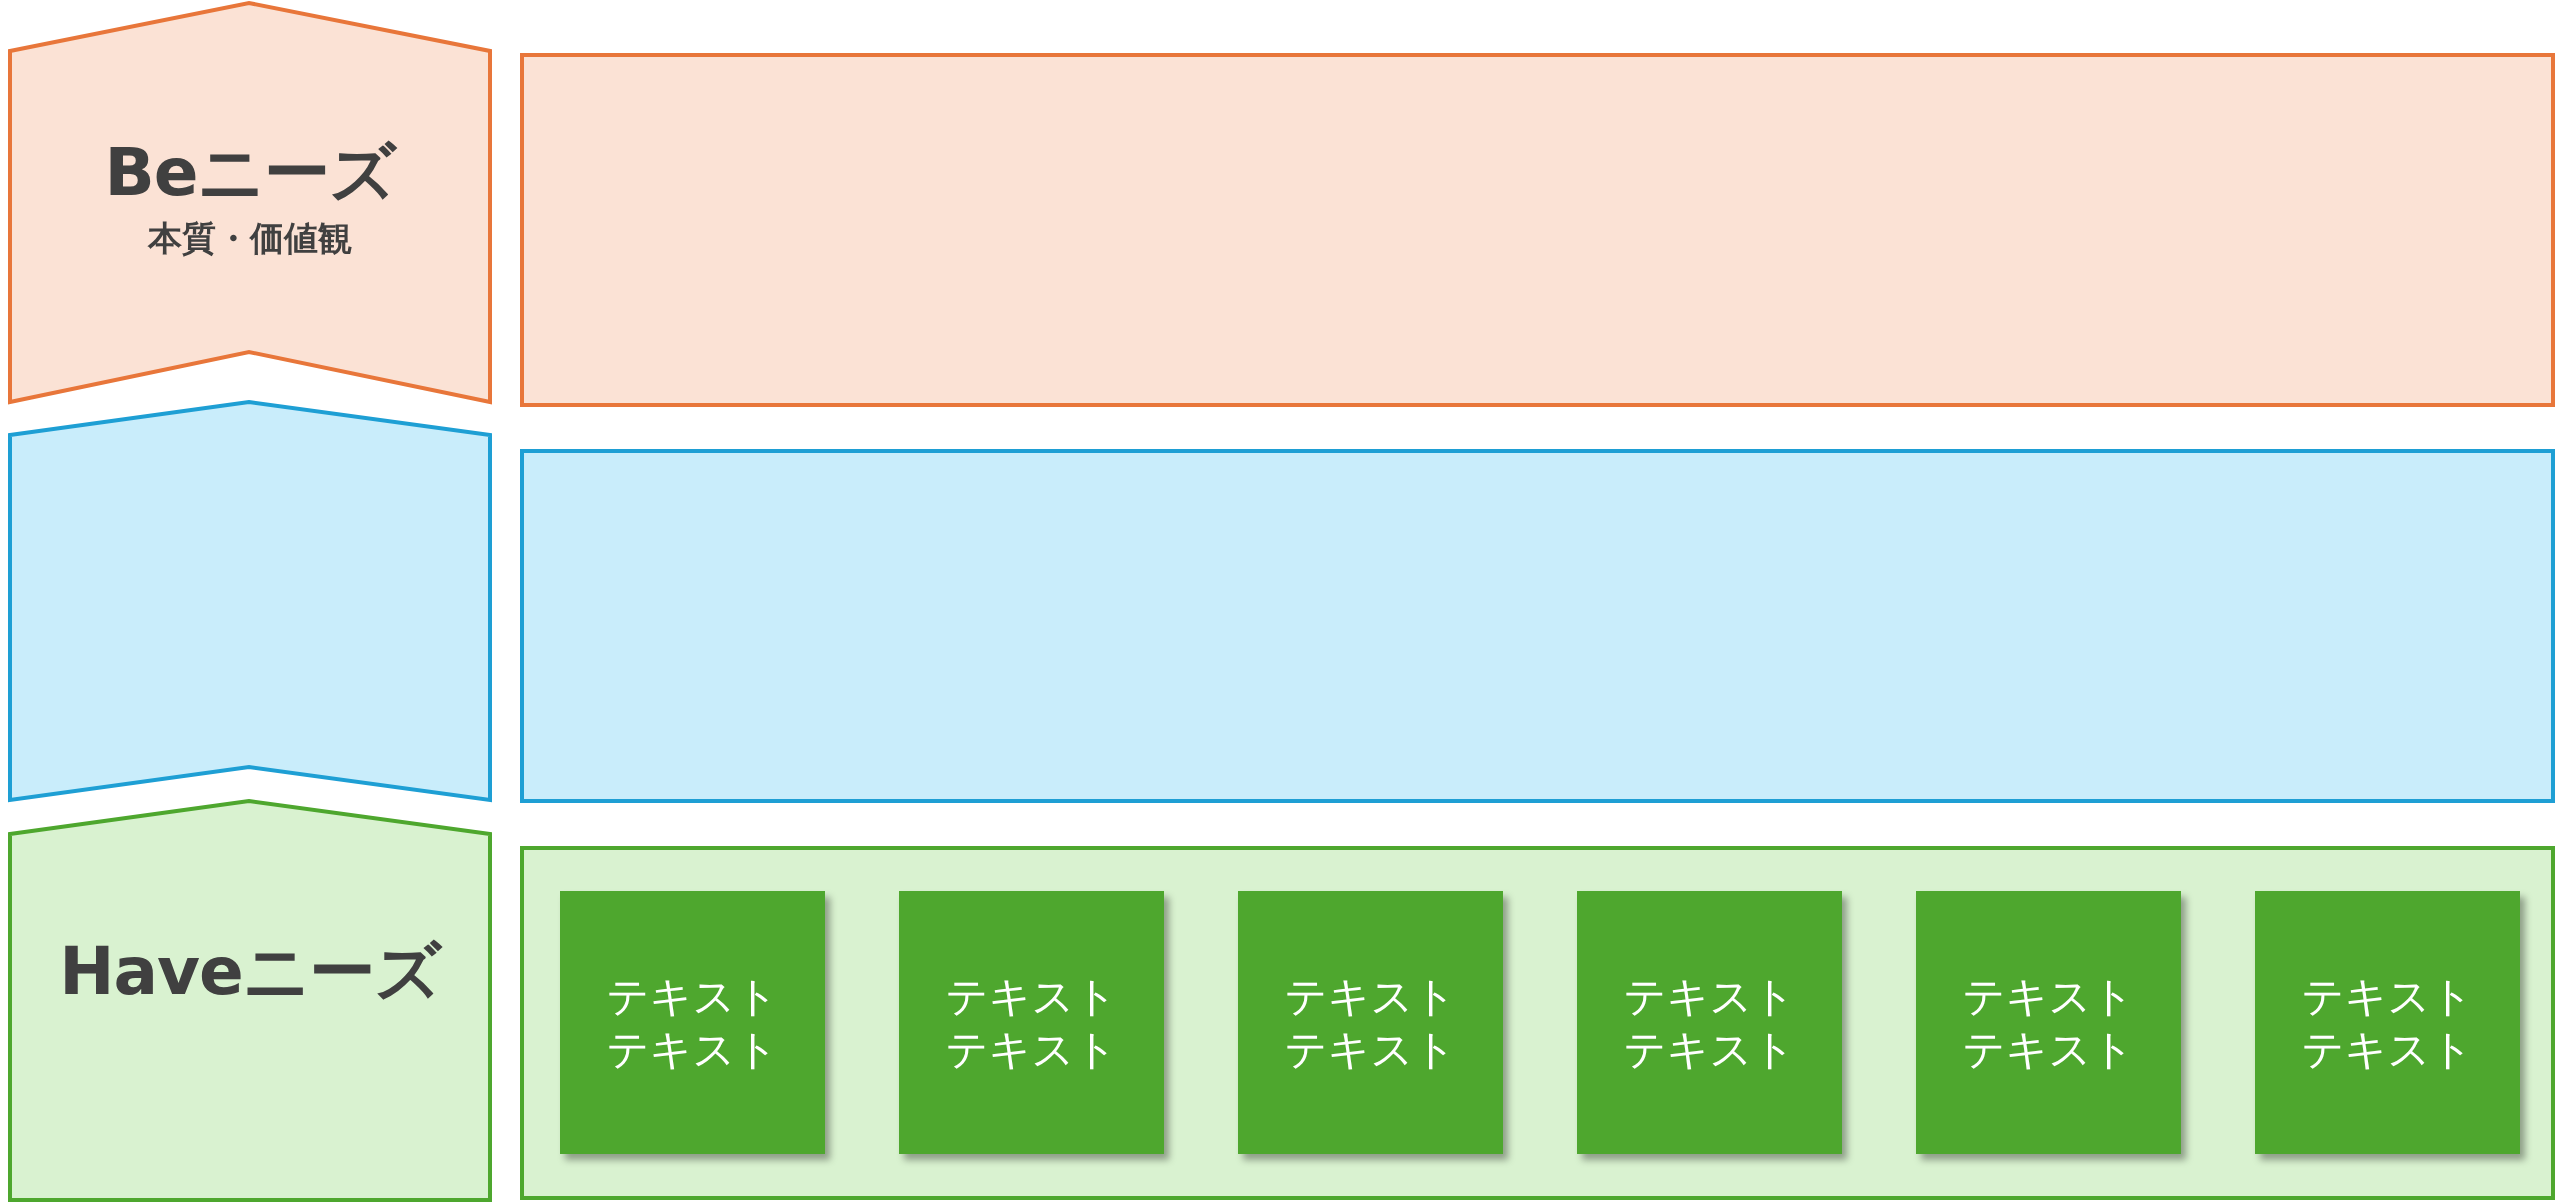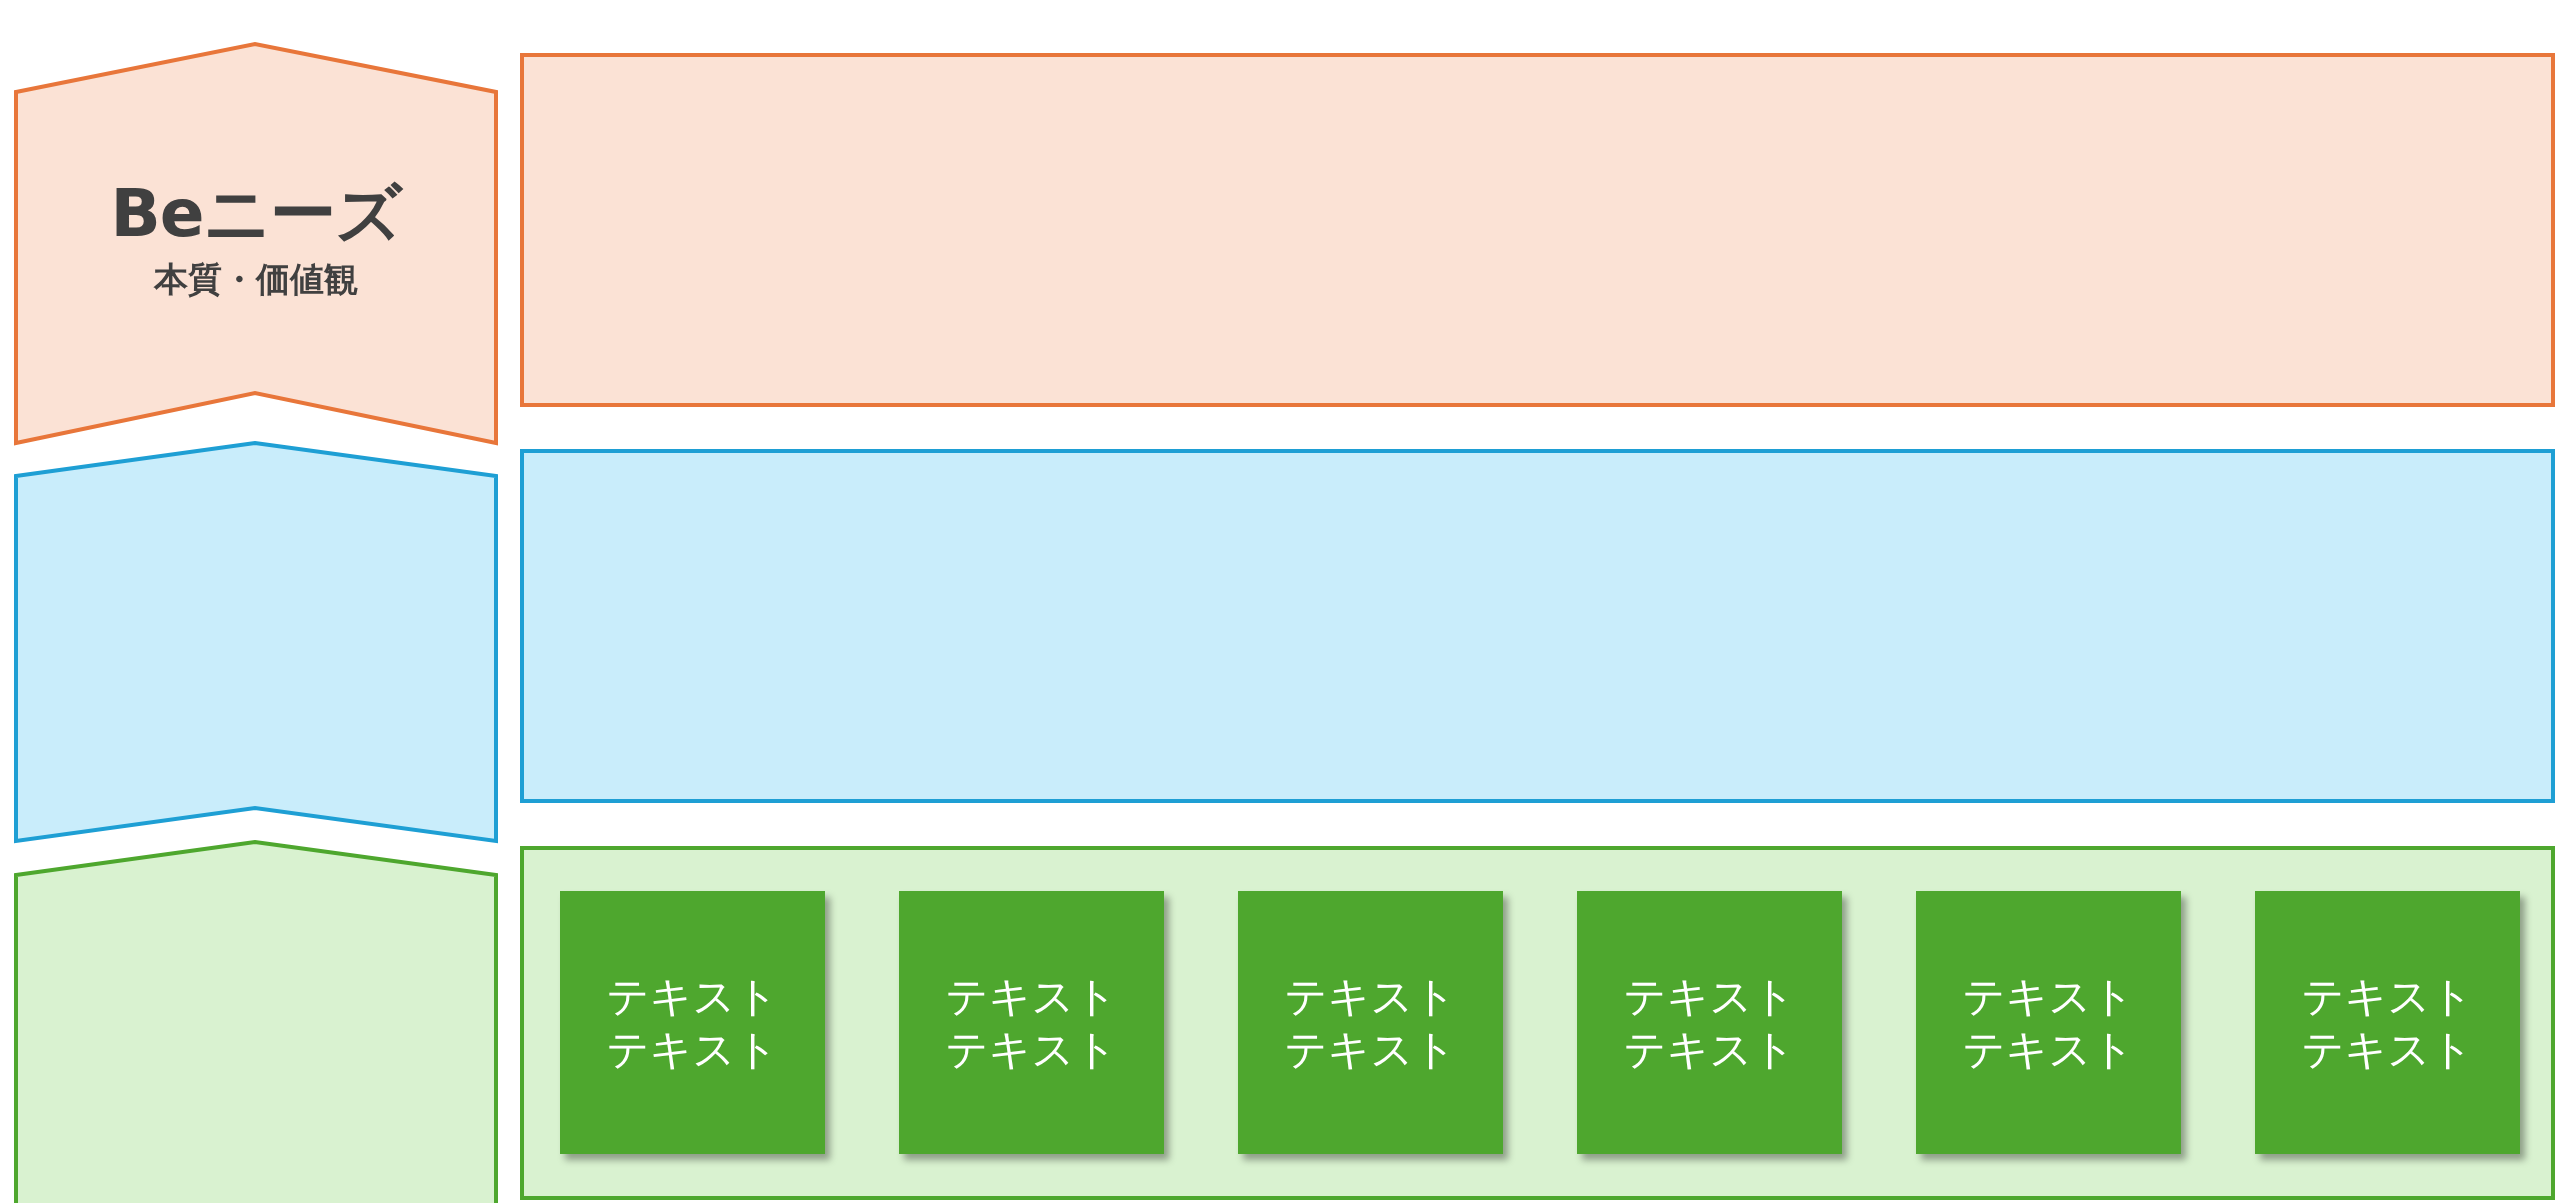--- a/index.html
+++ b/index.html
@@ -1,18 +1,18 @@
 <!DOCTYPE html>
 <html><head>
 <meta charset="utf-8">
 <style>
   html, body { margin: 0; padding: 0; background: #ffffff; }
   body { width: 2560px; height: 1203px; position: relative; overflow: hidden;
          font-family: "DejaVu Sans", "Liberation Sans", sans-serif; }
-  .chevron { position: absolute; left: 14px; width: 484px; margin-top: 41px; }
+  .chevron { position: absolute; left: 8px; width: 484px; }
   .chevron svg { position: absolute; left: 0; top: 0; }
   .chev-label { position: absolute; left: 0; width: 484px; text-align: center; color: #404040; font-weight: bold; }
   .chev-title { font-size: 66px; line-height: 76px; letter-spacing: -1px; }
   .chev-sub { font-size: 34px; line-height: 54px; }
   .panel { position: absolute; left: 520px; width: 2035px; box-sizing: border-box; border-width: 4px; border-style: solid; }
   .box { position: absolute; width: 265px; height: 263px; background: #4EA72E;
          box-shadow: 5px 6px 7px rgba(0,0,0,0.35); display: flex; flex-direction: column;
          align-items: center; justify-content: center; color: #ffffff; font-size: 42px; line-height: 53px; }
   .box span { display: block; white-space: nowrap; }
 </style>
@@ -35,20 +35,21 @@
     <polygon points="2,35 241,2 482,35 482,400 241,367 2,400" fill="#C9EDFB" stroke="#1E9FD4" stroke-width="4" stroke-linejoin="miter"></polygon>
   </svg>
 </div>
 <div class="panel" style="top:449px;height:354px;background:#C9EDFB;border-color:#1E9FD4;"></div>
 
 <div class="chevron" style="top:799px;height:404px;">
   <svg width="484" height="404">
     <polygon points="2,35 241,2 482,35 482,401 2,401" fill="#D9F2D0" stroke="#4EA72E" stroke-width="4" stroke-linejoin="miter"></polygon>
   </svg>
   <div class="chev-label" style="top:135px;">
+    <div class="chev-title">Haveニーズ</div>
   </div>
 </div>
 <div class="panel" style="top:846px;height:354px;background:#D9F2D0;border-color:#4EA72E;"></div>
 
 <div class="box" style="left:560px;top:891px;">
   <span>テキスト</span>
   <span>テキスト</span>
 </div>
 <div class="box" style="left:899px;top:891px;">
   <span>テキスト</span>

